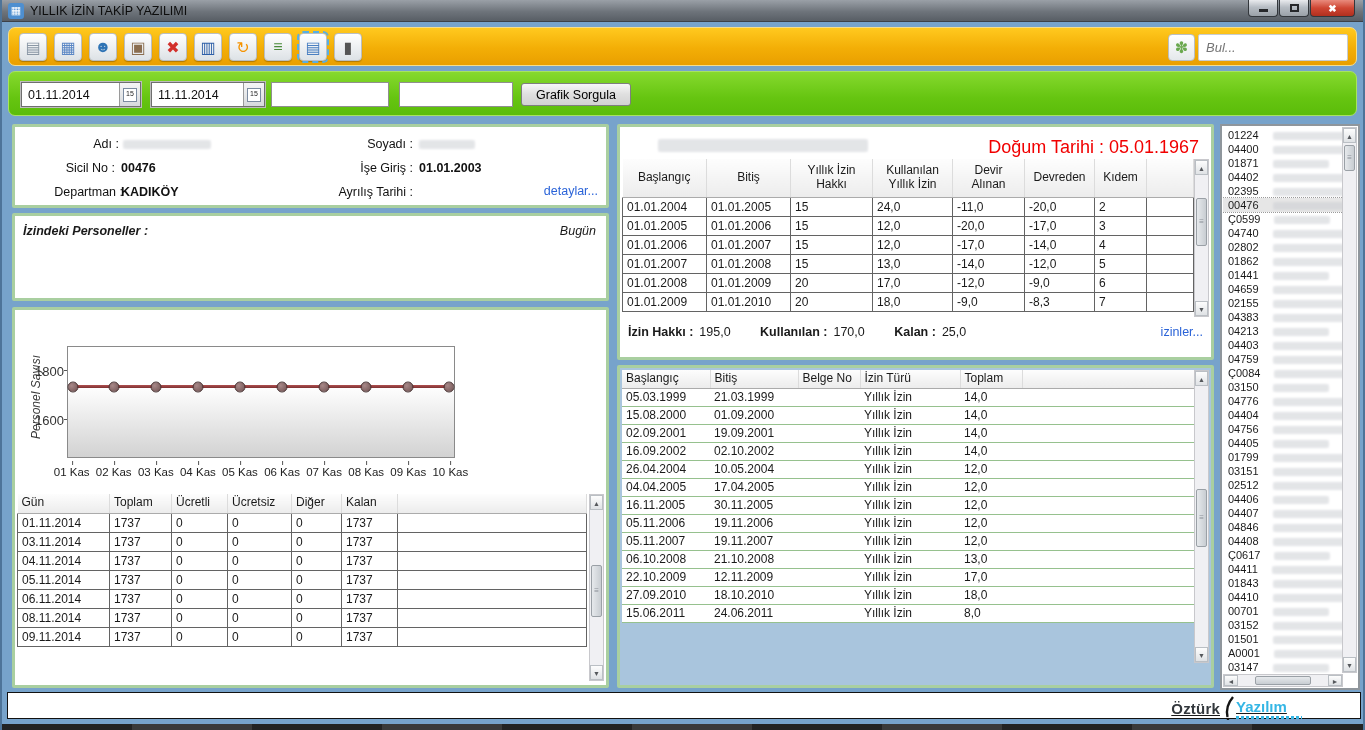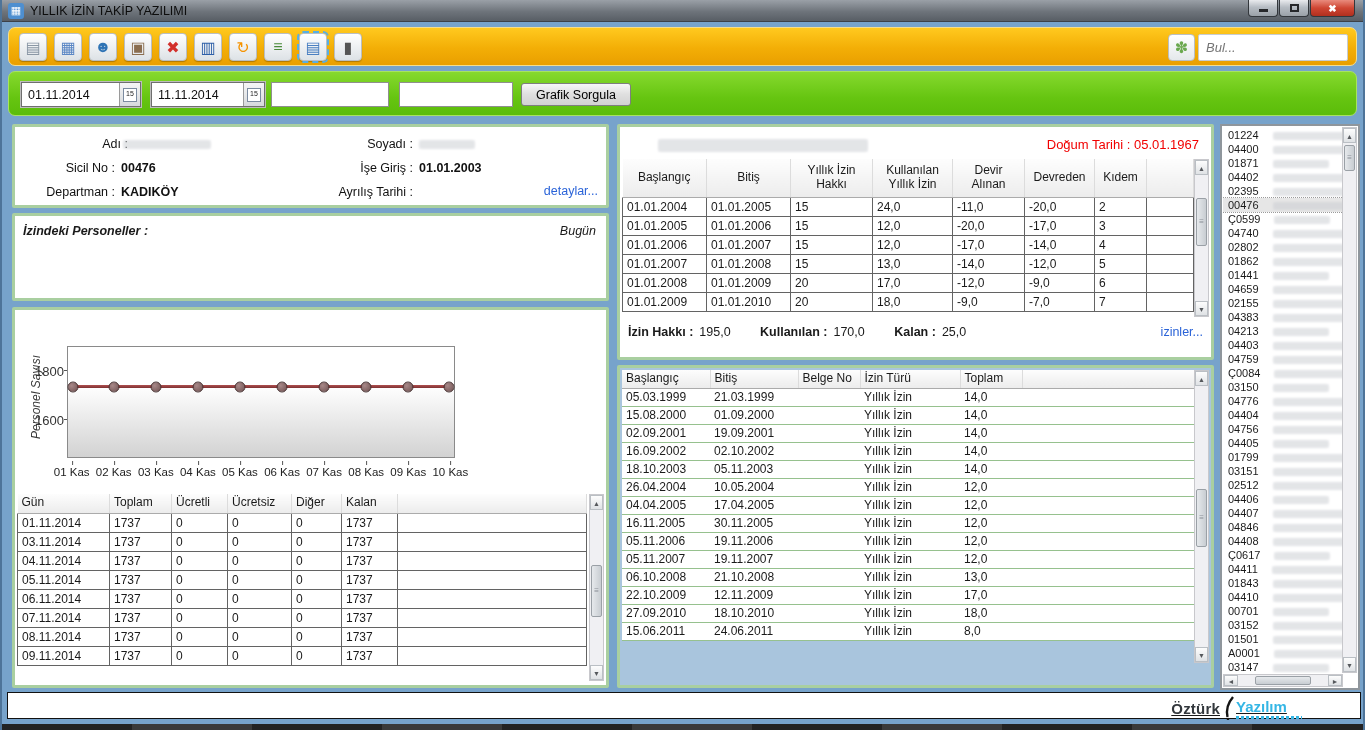--- a/index.html
+++ b/index.html
@@ -102,21 +102,21 @@
   .tablewrap { position:absolute; overflow:hidden; }
 
   #daily-wrap { left:2px; top:184px; width:570px; height:189px; }
   #rights-wrap { left:2px; top:32px; width:572px; height:158px; }
   #rights-wrap th { height:38px; vertical-align:middle; white-space:normal; text-align:center; }
   #hist-wrap { left:2px; top:2px; width:574px; height:293px; }
   #hist-wrap th { white-space:nowrap; }
 
   
   #p-rights { left:615px; top:124px; width:597px; height:236px; }
-  #dob { position:absolute; right:12px; top:10px; color:#f10000; font-size:13px; }
+  #dob { position:absolute; right:12px; top:10px; color:#f10000; font-size:18px; }
   #name-smudge { position:absolute; left:38px; top:12px; width:210px; height:13px; }
   .summary { position:absolute; left:8px; right:8px; top:198px; height:22px; font-size:12.5px; }
   .summary b { font-weight:bold; }
   .summary .v { margin:0 26px 0 6px; }
   #izinler { position:absolute; right:0; top:0; }
 
   
   #p-hist { left:615px; top:365px; width:597px; height:323px; background:#a9c5dd; }
 
   
@@ -230,31 +230,31 @@
       <span class="calbtn">
         <span class="mini-cal"><span class="bar"></span><span class="d">15</span></span>
       </span>
     </div>
     <input class="txtfield" style="left: 262px; width: 118px;" value="">
     <input class="txtfield" style="left: 390px; width: 114px;" value="">
     <button class="querybtn" style="left:512px;">Grafik Sorgula</button>
   </div>
 
   <div class="panel" id="p-info">
-    <span class="inf-lab" style="left:13px;top:10px;width:100px;padding-left:24px;">Adı :</span>
+    <span class="inf-lab" style="left:4px;top:10px;width:100px;padding-left:24px;">Adı :</span>
     <span class="smudge s1" style="position:absolute;left:108px;top:13px;"></span>
     <span class="inf-lab" style="left:290px;top:10px;width:108px;">Soyadı :</span>
     <span class="smudge s2" style="position:absolute;left:404px;top:13px;"></span>
 
     <span class="inf-lab" style="left:0;top:34px;width:100px;">Sicil No :</span>
     <span class="inf-val" style="left:106px;top:34px;">00476</span>
     <span class="inf-lab" style="left:290px;top:34px;width:108px;">İşe Giriş :</span>
     <span class="inf-val" style="left:404px;top:34px;">01.01.2003</span>
 
-    <span class="inf-lab" style="left:0;top:58px;width:100px;">Departman :</span>
+    <span class="inf-lab" style="left:8px;top:58px;width:100px;">Departman :</span>
     <span class="inf-val" style="left:106px;top:58px;">KADIKÖY</span>
     <span class="inf-lab" style="left:290px;top:58px;width:108px;">Ayrılış Tarihi :</span>
     <span class="inf-val" style="left:404px;top:58px;"></span>
     <span class="link" id="detaylar">detaylar...</span>
   </div>
 
   <div class="panel" id="p-onleave">
     <span class="ttl">İzindeki Personeller :</span>
     <span class="today">Bugün</span>
   </div>
@@ -353,29 +353,20 @@
             <tr>
               <td>06.11.2014</td>
               <td>1737</td>
               <td>0</td>
               <td>0</td>
               <td>0</td>
               <td>1737</td>
               <td></td>
             </tr>
             <tr>
-              <td>07.11.2014</td>
-              <td>1737</td>
-              <td>0</td>
-              <td>0</td>
-              <td>0</td>
-              <td>1737</td>
-              <td></td>
-            </tr>
-            <tr>
               <td>08.11.2014</td>
               <td>1737</td>
               <td>0</td>
               <td>0</td>
               <td>0</td>
               <td>1737</td>
               <td></td>
             </tr>
             <tr>
               <td>09.11.2014</td>
@@ -474,21 +465,21 @@
               <td>-9,0</td>
               <td>6</td>
               <td></td>
             </tr>
             <tr>
               <td>01.01.2009</td>
               <td>01.01.2010</td>
               <td>20</td>
               <td>18,0</td>
               <td>-9,0</td>
-              <td>-7,0</td>
+              <td>-8,3</td>
               <td>7</td>
               <td></td>
             </tr>
           </tbody>
       </table>
     </div>
     <div class="vscroll" style="right:2px;top:32px;height:158px;">
       <div class="arr">▲</div>
       <div class="thumb" style="top:38px;height:48px;"></div>
       <div class="arr" style="position:absolute;bottom:0;left:0;right:0;">▼</div>
@@ -544,28 +535,20 @@
               <td>02.09.2001</td>
               <td>19.09.2001</td>
               <td></td>
               <td>Yıllık İzin</td>
               <td>14,0</td>
               <td></td>
             </tr>
             <tr>
               <td>16.09.2002</td>
               <td>02.10.2002</td>
-              <td></td>
-              <td>Yıllık İzin</td>
-              <td>14,0</td>
-              <td></td>
-            </tr>
-            <tr>
-              <td>18.10.2003</td>
-              <td>05.11.2003</td>
               <td></td>
               <td>Yıllık İzin</td>
               <td>14,0</td>
               <td></td>
             </tr>
             <tr>
               <td>26.04.2004</td>
               <td>10.05.2004</td>
               <td></td>
               <td>Yıllık İzin</td>

